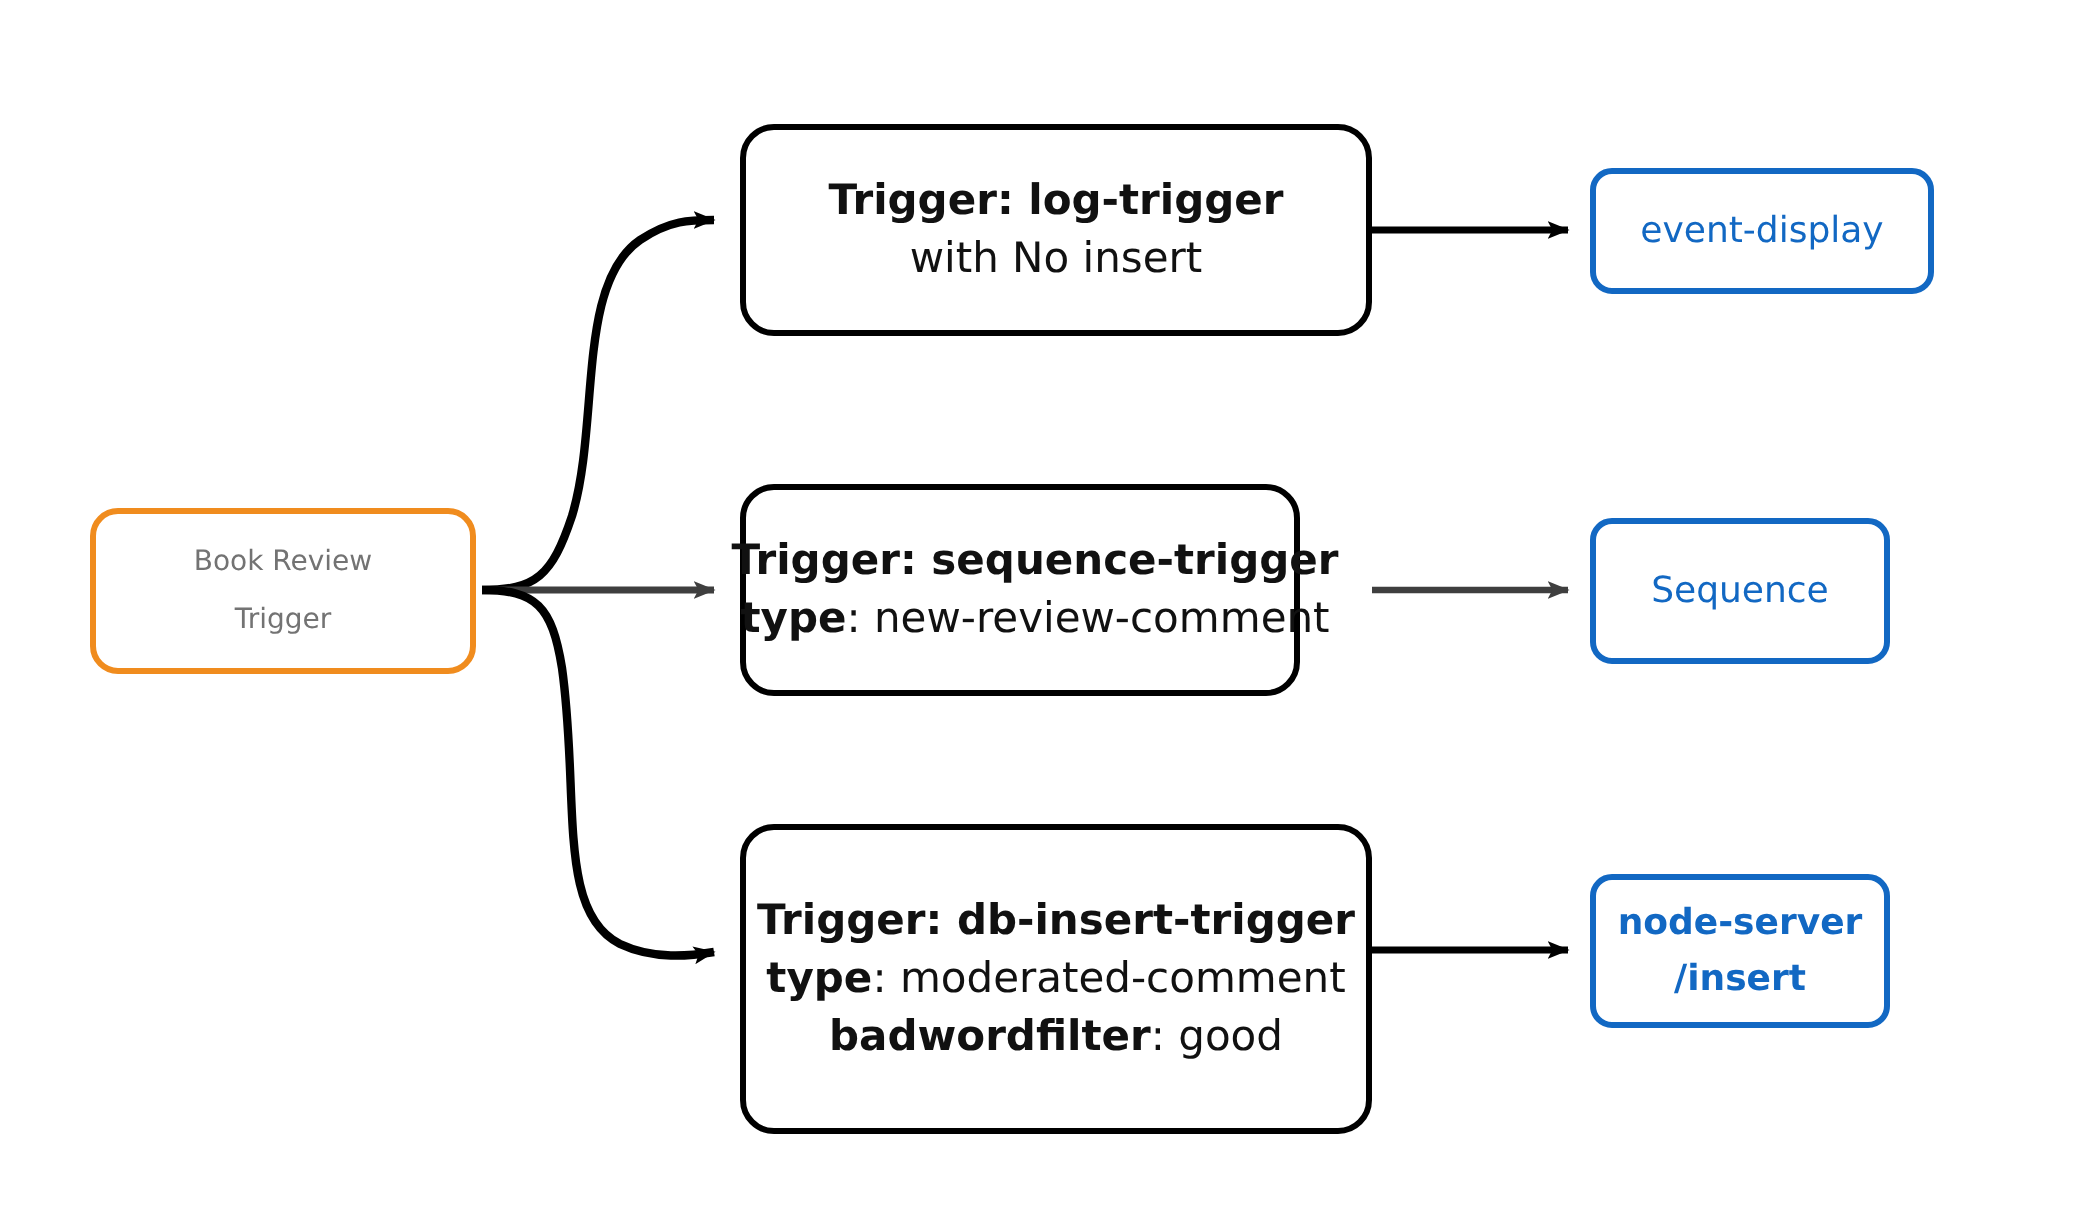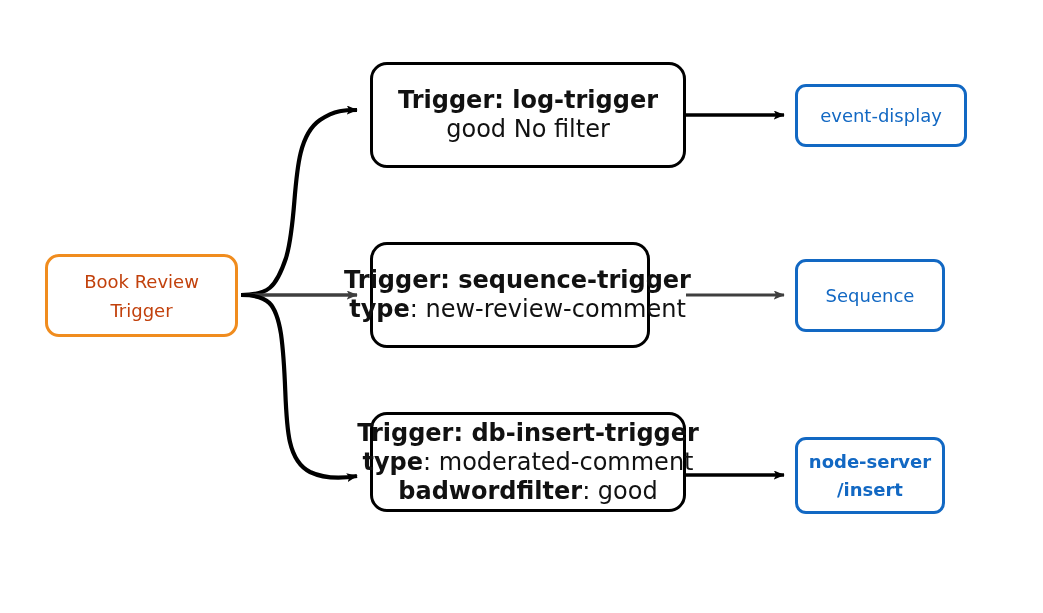--- a/index.html
+++ b/index.html
@@ -30,29 +30,29 @@
     display: flex;
     flex-direction: column;
     align-items: center;
     justify-content: center;
     background: #ffffff;
     text-align: center;
   }
   .node-broker {
     border: 3px solid #f08c1e;
     border-radius: 14px;
-    color: #c2410c;
-    font-size: 18px;
+    color: #737373;
+    font-size: 14px;
     line-height: 29px;
   }
   .node-trigger {
     border: 3px solid #000000;
     border-radius: 17px;
     color: #111111;
-    font-size: 24px;
+    font-size: 21px;
     line-height: 29px;
   }
   .node-service {
     border: 3px solid #1268c3;
     border-radius: 11px;
     color: #1268c3;
     font-size: 18px;
     line-height: 28px;
   }
   .line { display: block; white-space: nowrap; }
@@ -86,29 +86,29 @@
     <path d="M686,475 L784,475" fill="none" stroke="#000000" stroke-width="3.4" marker-end="url(#arrowBlack)"></path>
   </svg>
 
   <div class="node node-broker" style="left:45px; top:254px; width:193px; height:83px;">
     <span class="line">Book Review</span>
     <span class="line">Trigger</span>
   </div>
 
   <div class="node node-trigger" style="left:370px; top:62px; width:316px; height:106px;">
     <span class="line b">Trigger: log-trigger</span>
-    <span class="line"><span class="b"></span><span>good No filter</span></span>
+    <span class="line"><span class="b"></span><span>with No insert</span></span>
   </div>
 
   <div class="node node-trigger" style="left:370px; top:242px; width:280px; height:106px;padding-left:15px;">
     <span class="line b">Trigger: sequence-trigger</span>
     <span class="line"><span class="b">type</span><span>: new-review-comment</span></span>
   </div>
 
-  <div class="node node-trigger" style="left:370px; top:412px; width:316px; height:100px;">
+  <div class="node node-trigger" style="left:370px; top:412px; width:316px; height:155px;">
     <span class="line b">Trigger: db-insert-trigger</span>
     <span class="line"><span class="b">type</span><span>: moderated-comment</span></span>
     <span class="line"><span class="b">badwordfilter</span><span>: good</span></span>
   </div>
 
   <div class="node node-service" style="left:795px; top:84px; width:172px; height:63px;">
     <span class="line">event-display</span>
   </div>
 
   <div class="node node-service" style="left:795px; top:259px; width:150px; height:73px;justify-content:center;">

